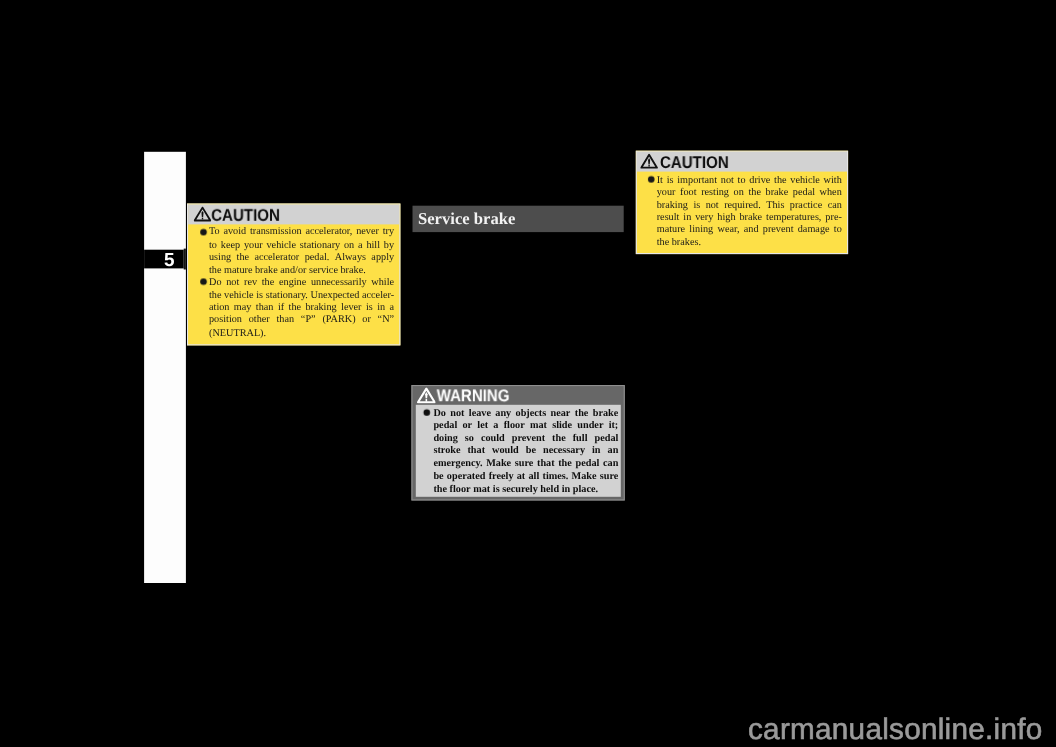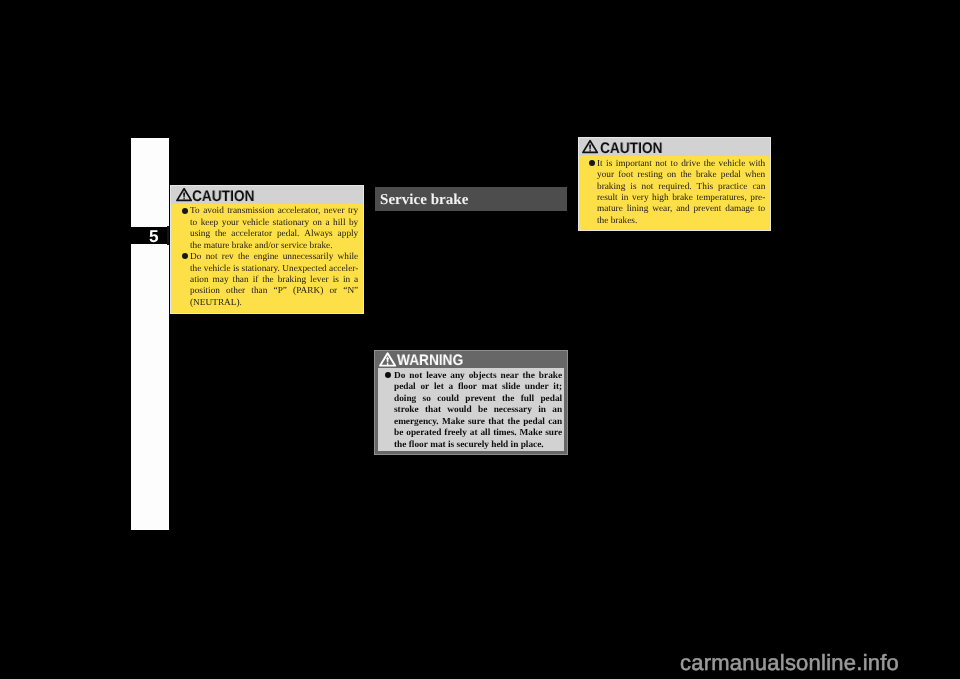--- a/index.html
+++ b/index.html
@@ -64,21 +64,21 @@
   #warning-box .blt .dot{left:-8.3px;top:1.4px;width:6.1px;height:6.1px;}
   #warning-box .bodytext{font-size:9.3px;line-height:11.43px;}
 
   
   #section-bar{position:absolute;left:375px;top:187px;width:191.6px;height:24.4px;background:#4d4d4d;}
   #section-bar .t{position:absolute;left:5.2px;top:4.6px;color:#f2f2f2;will-change:transform;
                   font-family:"Liberation Serif",serif;font-weight:bold;font-size:15.1px;line-height:16px;}
 
   
   #watermark{position:absolute;left:679.8px;top:652.5px;color:#9a9a9a;will-change:transform;
-             font-family:"Liberation Sans",sans-serif;font-size:22px;line-height:20px;letter-spacing:0.24px;
+             font-family:"Liberation Sans",sans-serif;font-size:27px;line-height:20px;letter-spacing:0.24px;
              -webkit-text-stroke:0.55px #9a9a9a;}
 </style>
 </head>
 <body>
 
 <div class="page">
 
   <div id="page-edge"></div>
   <div id="spine-line"></div>
   <div id="chapter-tab">

